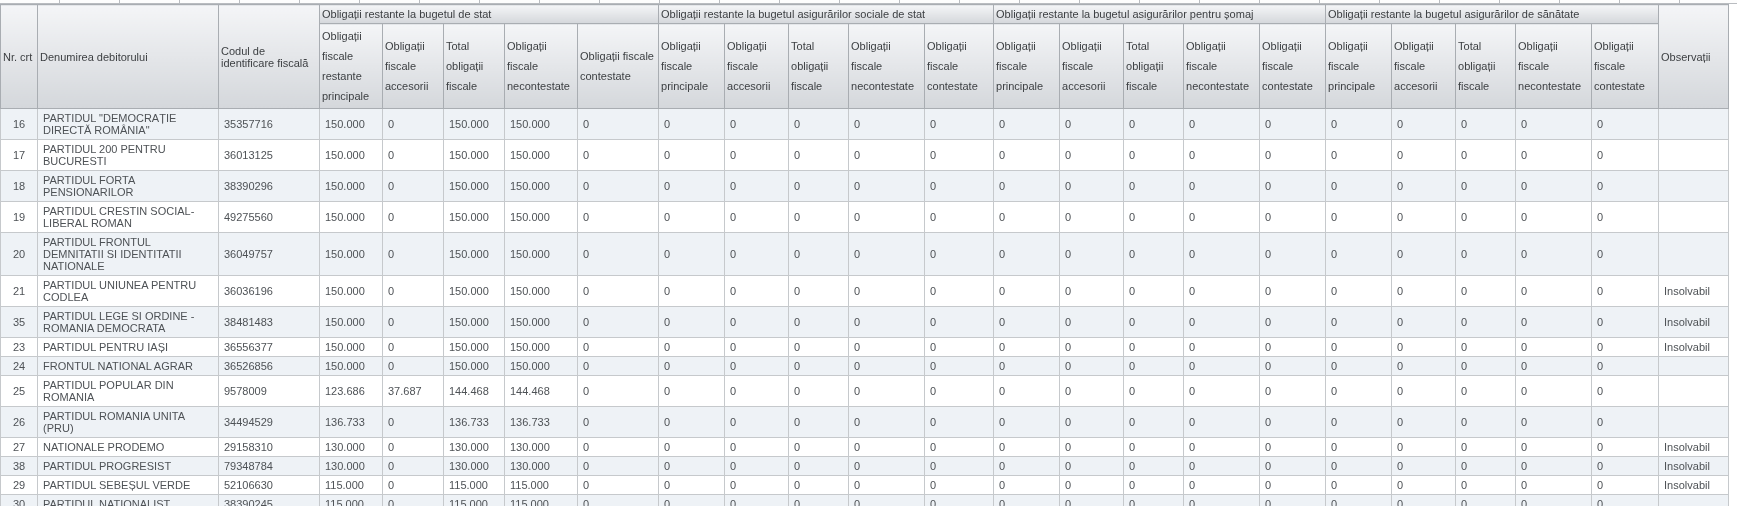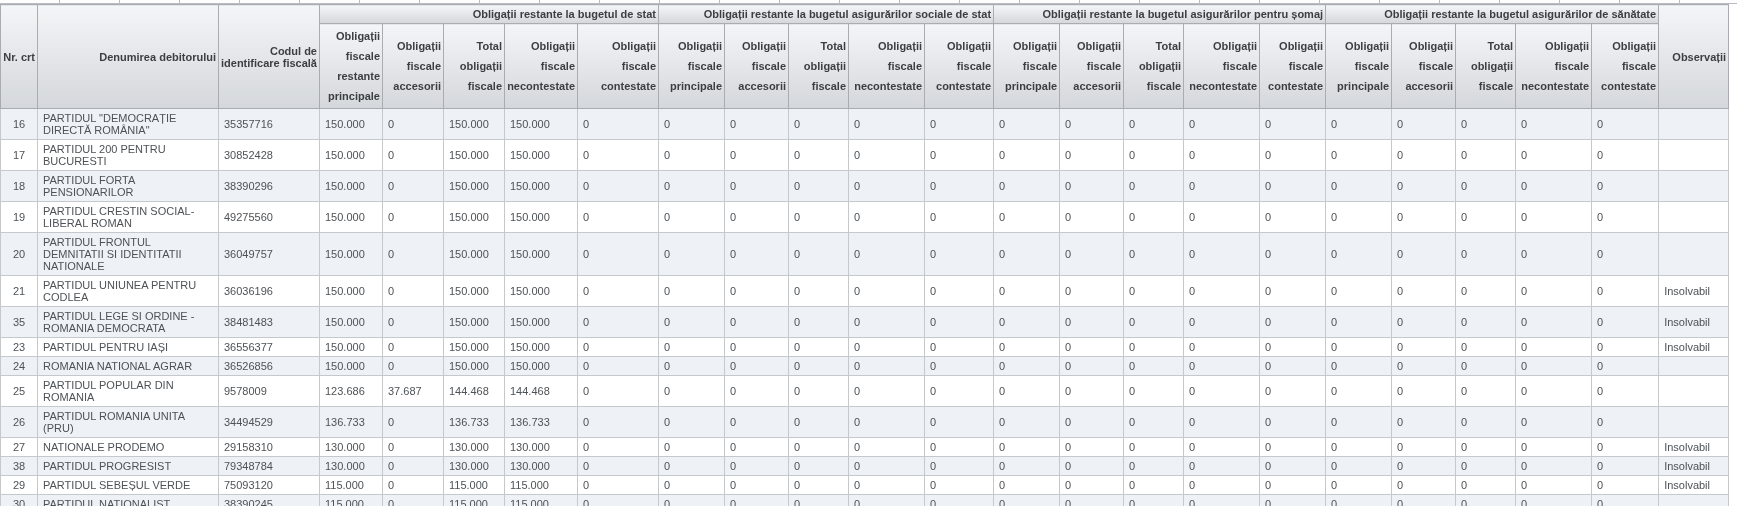--- a/index.html
+++ b/index.html
@@ -22,21 +22,21 @@
     color:#3f4448;text-decoration:none;}
   .pbtn.seek{width:25px;height:14px;font-size:7px;letter-spacing:-1px;margin:0 2px;}
   .page-group{display:inline-flex;gap:2px;margin:0 10px;}
   .pbtn.page{width:16px;height:15px;font-size:11px;background:linear-gradient(#fdfdfd,#e9ebee);
     border-color:#a8adb2;color:#45484c;}
   .pbtn.page.active{background:linear-gradient(#dff0fb,#b9dbf2);border-color:#6fa5c9;color:#1f5a82;}
 
   table{border-collapse:collapse;table-layout:fixed;width:1728px;}
   th,td{border:1px solid #c6c9cc;overflow:hidden;}
   thead th{border-color:#a9adb2;background:linear-gradient(#f4f5f7,#d4d7db);
-    color:#3c3f42;font-weight:bold;text-align:right;vertical-align:middle;padding:2px 2px;margin-top:44px;}
+    color:#3c3f42;font-weight:normal;text-align:left;vertical-align:middle;padding:2px 2px;margin-top:44px;}
   thead tr.group-row th{height:14px;}
   thead tr.sub-row th{height:44px;line-height:20px;}
   tbody td{padding:3px 5px;vertical-align:middle;line-height:12px;}
   tbody tr.alt td{background:#eef2f6;}
   td.nr{text-align:center;padding:3px 1px;margin-top:19px;}
   tbody tr{height:19px;}
 </style>
 </head>
 <body>
 
@@ -129,21 +129,21 @@
           <td class="val">0</td>
           <td class="val">0</td>
           <td class="val">0</td>
           <td class="val">0</td>
           <td class="val">0</td>
           <td class="obs"></td>
         </tr>
         <tr>
           <td class="nr">17</td>
           <td class="name">PARTIDUL 200 PENTRU BUCURESTI</td>
-          <td class="cif">30852428</td>
+          <td class="cif">36013125</td>
           <td class="val">150.000</td>
           <td class="val">0</td>
           <td class="val">150.000</td>
           <td class="val">150.000</td>
           <td class="val">0</td>
           <td class="val">0</td>
           <td class="val">0</td>
           <td class="val">0</td>
           <td class="val">0</td>
           <td class="val">0</td>
@@ -310,21 +310,21 @@
           <td class="val">0</td>
           <td class="val">0</td>
           <td class="val">0</td>
           <td class="val">0</td>
           <td class="val">0</td>
           <td class="val">0</td>
           <td class="obs">Insolvabil</td>
         </tr>
         <tr class="alt">
           <td class="nr">24</td>
-          <td class="name">ROMANIA NATIONAL AGRAR</td>
+          <td class="name">FRONTUL NATIONAL AGRAR</td>
           <td class="cif">36526856</td>
           <td class="val">150.000</td>
           <td class="val">0</td>
           <td class="val">150.000</td>
           <td class="val">150.000</td>
           <td class="val">0</td>
           <td class="val">0</td>
           <td class="val">0</td>
           <td class="val">0</td>
           <td class="val">0</td>
@@ -441,21 +441,21 @@
           <td class="val">0</td>
           <td class="val">0</td>
           <td class="val">0</td>
           <td class="val">0</td>
           <td class="val">0</td>
           <td class="obs">Insolvabil</td>
         </tr>
         <tr>
           <td class="nr">29</td>
           <td class="name">PARTIDUL SEBEȘUL VERDE</td>
-          <td class="cif">75093120</td>
+          <td class="cif">52106630</td>
           <td class="val">115.000</td>
           <td class="val">0</td>
           <td class="val">115.000</td>
           <td class="val">115.000</td>
           <td class="val">0</td>
           <td class="val">0</td>
           <td class="val">0</td>
           <td class="val">0</td>
           <td class="val">0</td>
           <td class="val">0</td>

